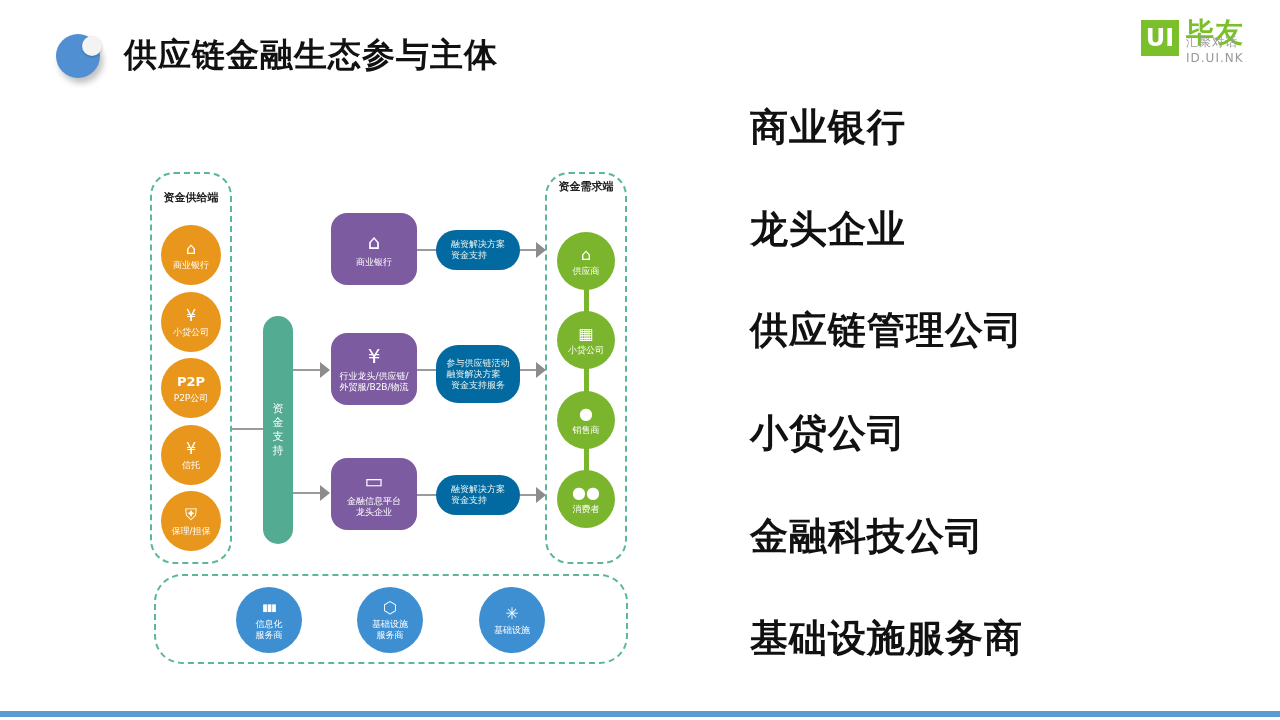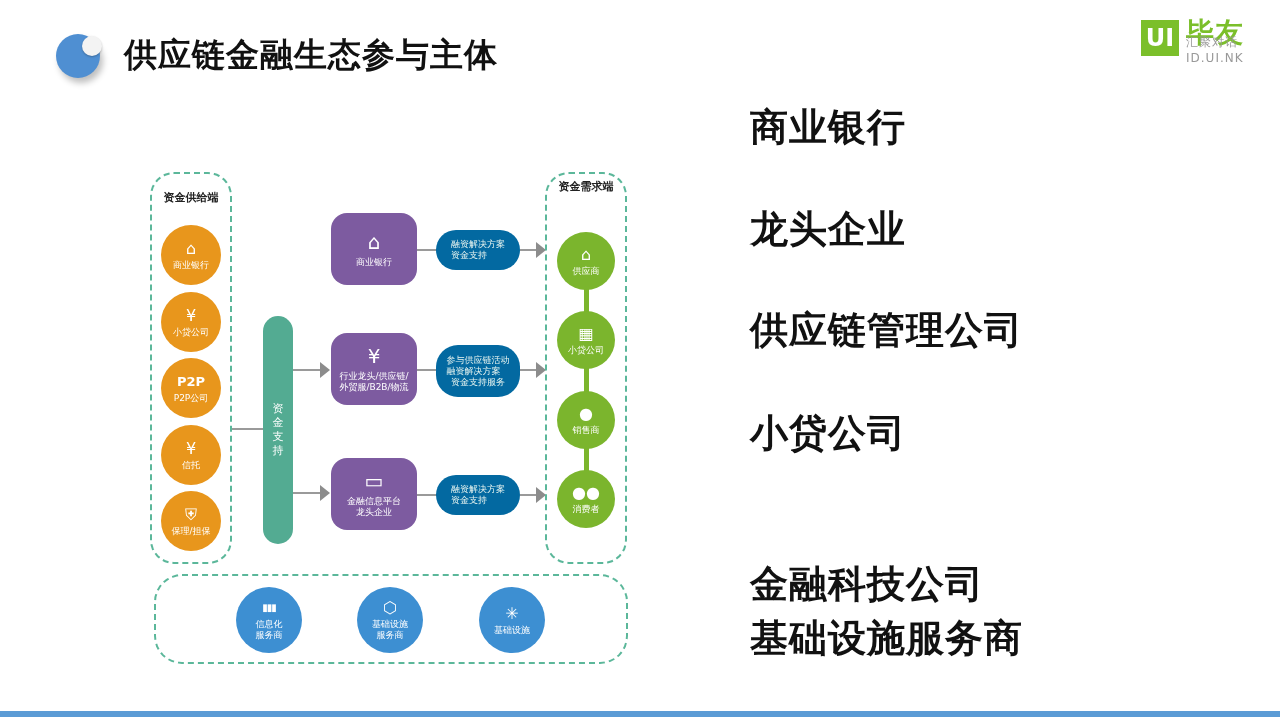--- a/index.html
+++ b/index.html
@@ -96,21 +96,21 @@
   <div class="abs line" style="left:293px;top:369px;width:28px;"></div>
   <div class="abs arrow" style="left:320px;top:362px;"></div>
   <div class="abs purple" style="left:331px;top:333px;">
     <span class="p-icon">¥</span>
     <span class="p-label">
         <span style="display:block">行业龙头/供应链/</span>
         <span style="display:block">外贸服/B2B/物流</span>
       </span>
   </div>
   <div class="abs line" style="left:417px;top:369px;width:20px;"></div>
-  <div class="abs teal-pill" style="left:436px;top:345px;height:52px;border-radius:22px;">
+  <div class="abs teal-pill" style="left:436px;top:345px;height:58px;border-radius:22px;">
     <div>
         <span style="display: block;">参与供应链活动</span>
         <span style="display: block;">融资解决方案</span>
         <span style="display: block; text-align: center;">资金支持服务</span>
       </div>
   </div>
   <div class="abs line" style="left:520px;top:369px;width:18px;"></div>
   <div class="abs arrow" style="left:536px;top:362px;"></div>
 
   <div class="abs line" style="left:293px;top:492px;width:28px;"></div>
@@ -173,16 +173,16 @@
     <span class="c-label">
         <span style="display:block">基础设施</span>
       </span>
   </div>
 </div>
 
 <div class="abs participant" style="top:103px;">商业银行</div>
 <div class="abs participant" style="top:205px;text-align:center;">龙头企业</div>
 <div class="abs participant" style="top:306px;">供应链管理公司</div>
 <div class="abs participant" style="top:409px;">小贷公司</div>
-<div class="abs participant" style="top:512px;margin-top:48px;">金融科技公司</div>
+<div class="abs participant" style="top:512px;">金融科技公司</div>
 <div class="abs participant" style="top:614px;">基础设施服务商</div>
 
 <div class="abs bottom-bar"></div>
 
 </body></html>

